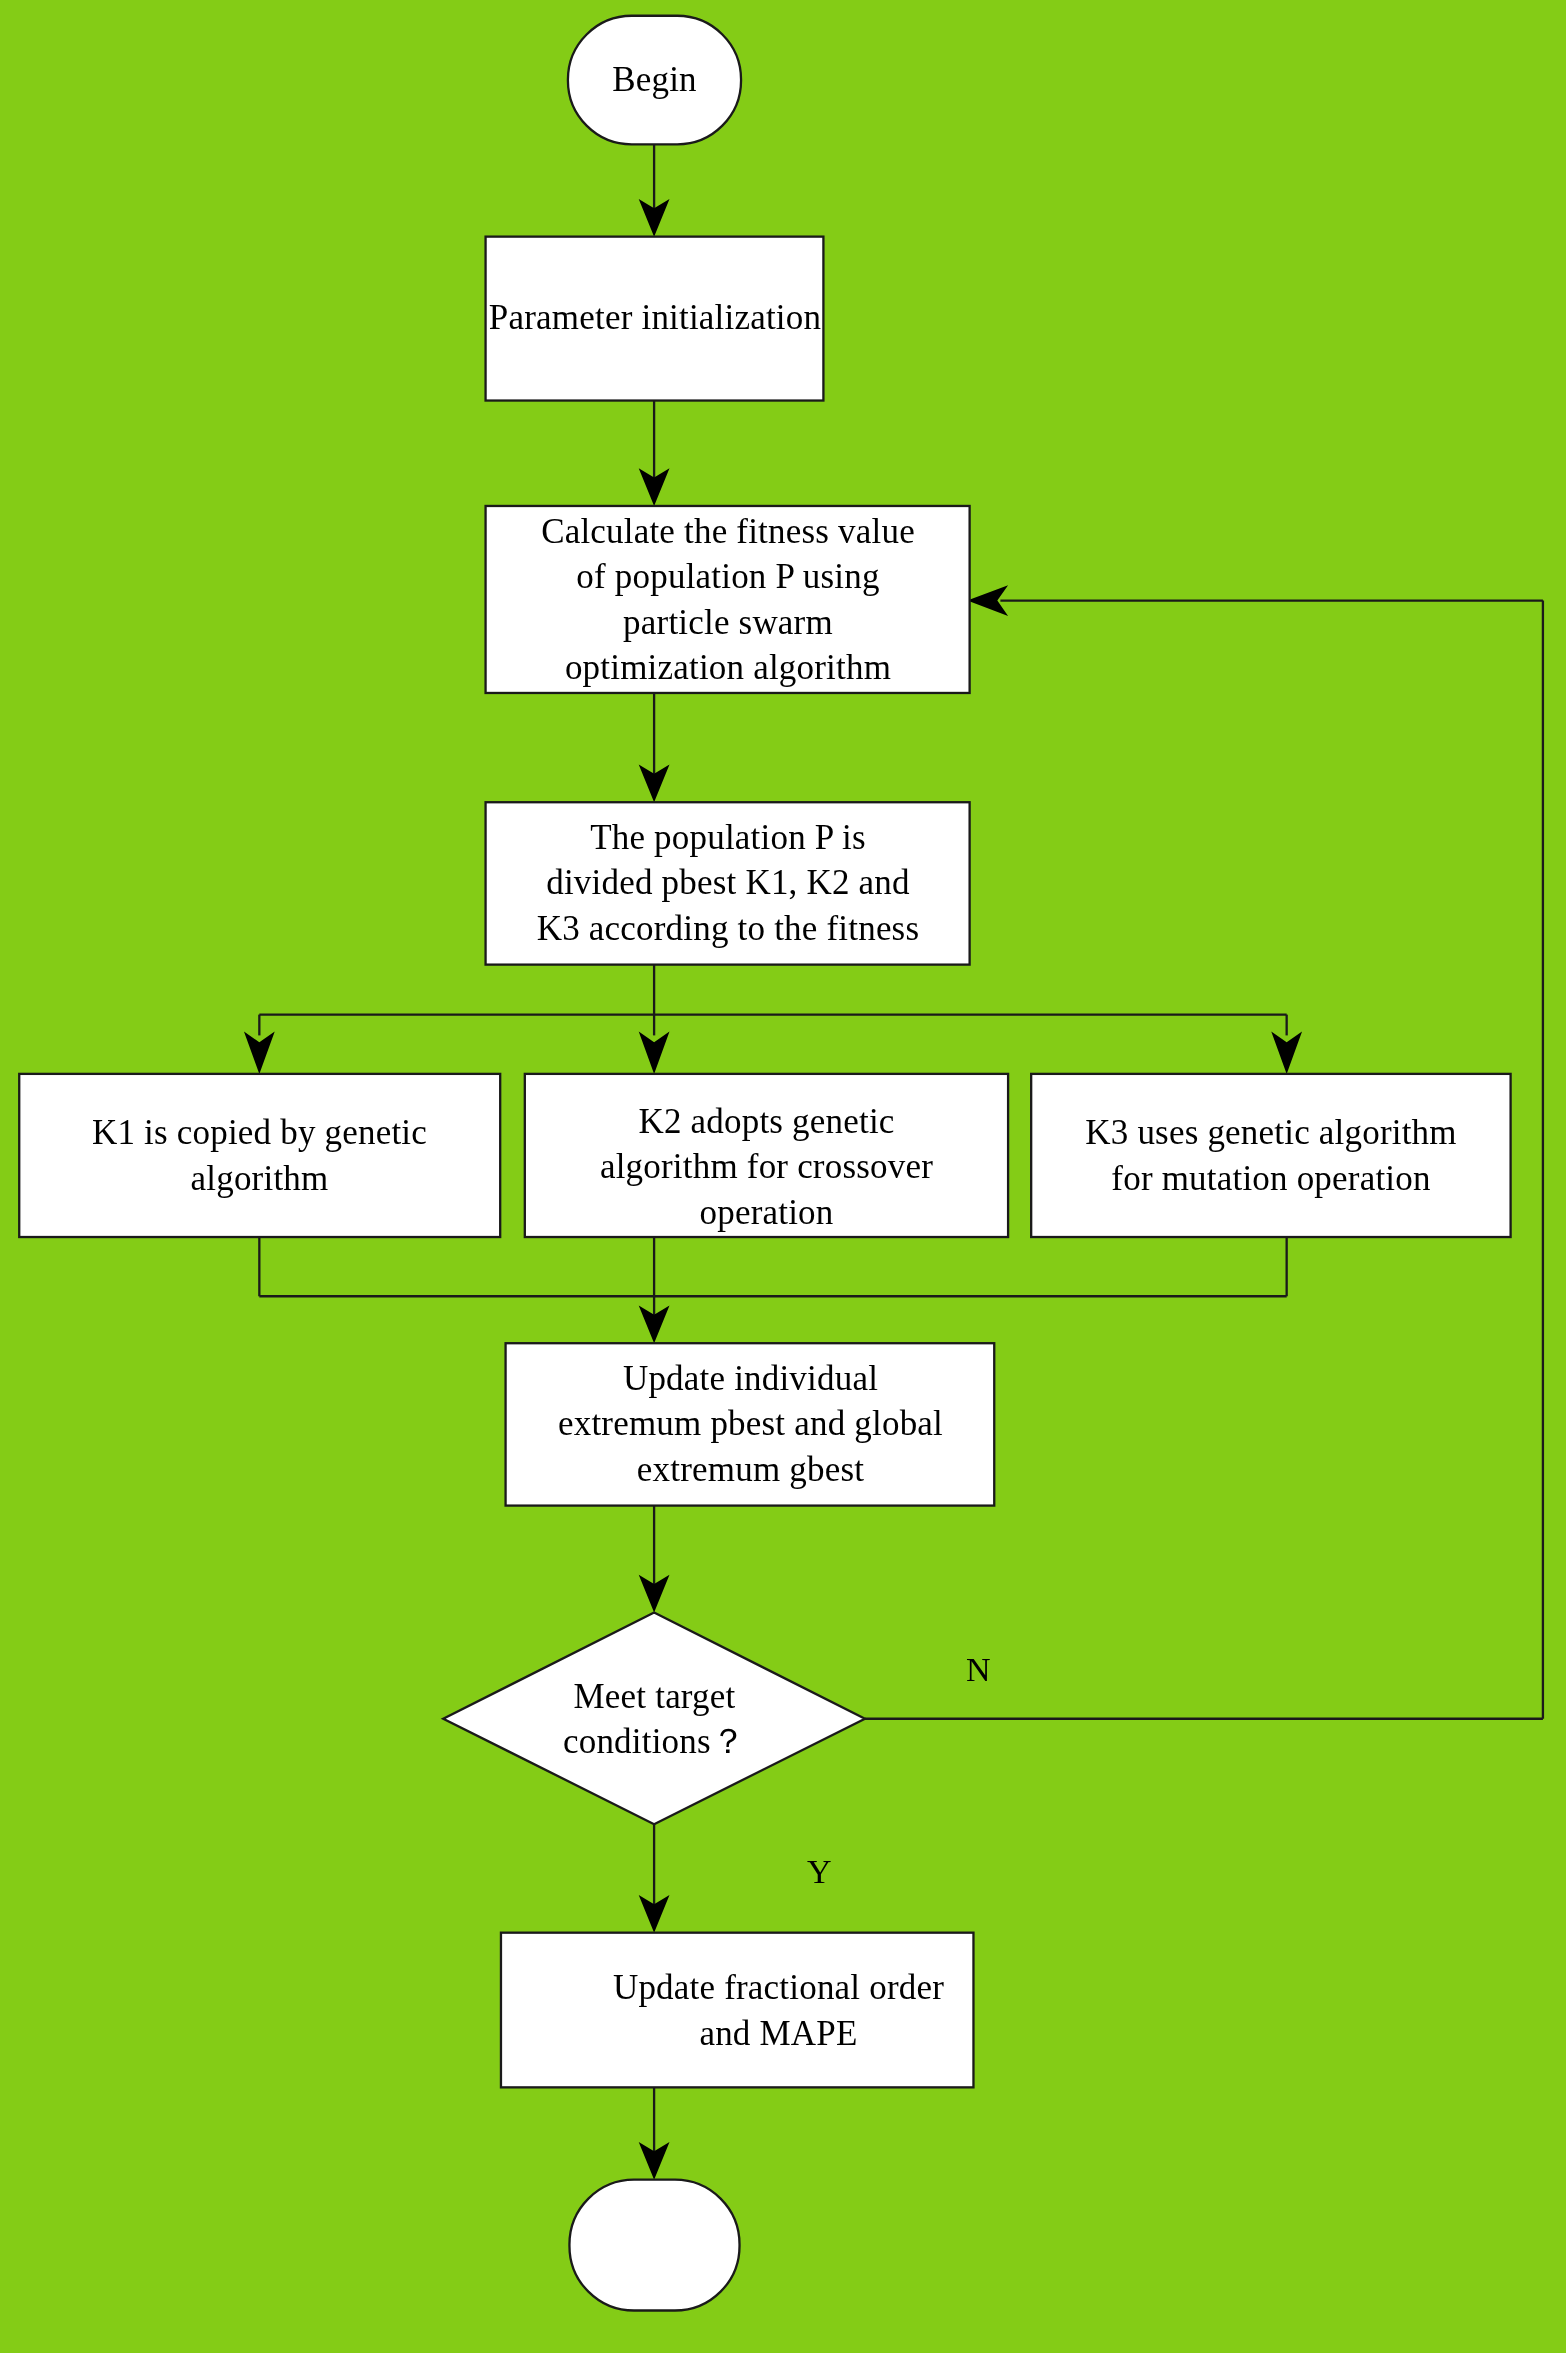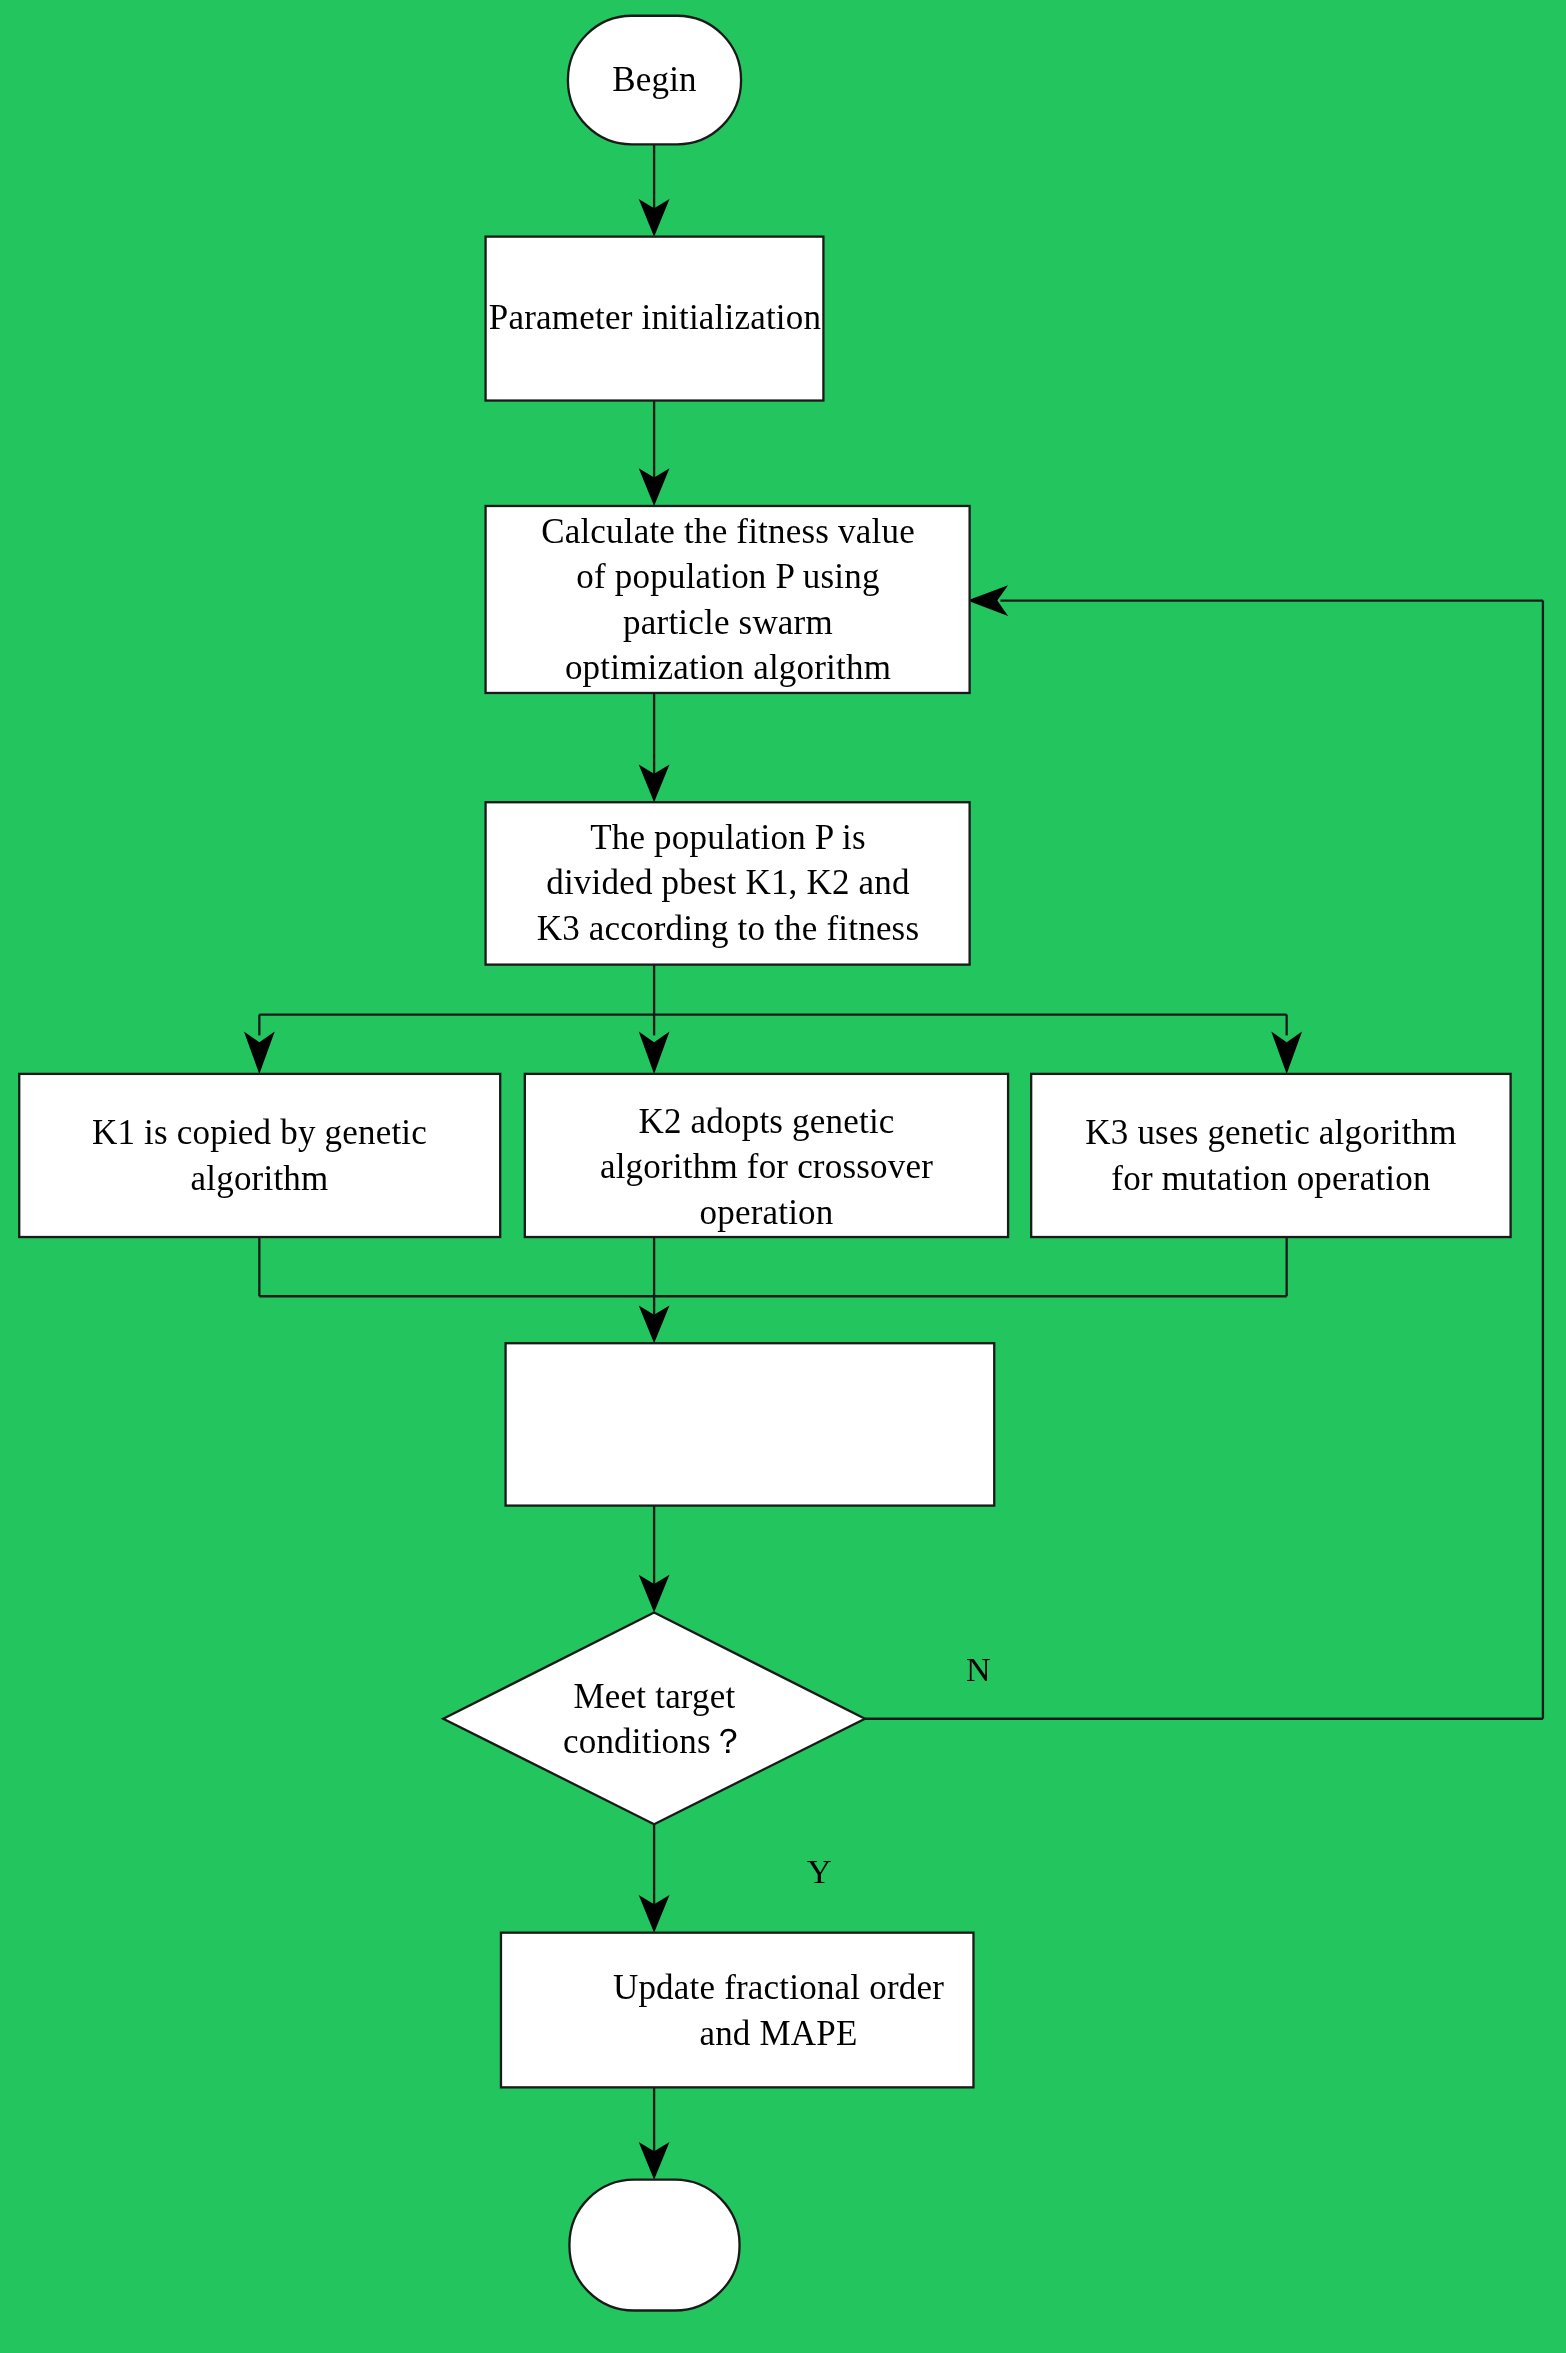--- a/index.html
+++ b/index.html
@@ -7,21 +7,21 @@
     padding: 0;
     background: #ffffff;
   }
   body {
     font-family: "Liberation Serif", "DejaVu Serif", serif;
   }
   #flowchart-canvas {
     position: relative;
     width: 1566px;
     height: 2354px;
-    background: #22c55e;
+    background: #84cc16;
     overflow: hidden;
   }
   #flow-svg {
     position: absolute;
     top: 0;
     left: 0;
     width: 1566px;
     height: 2354px;
     display: block;
   }
@@ -158,20 +158,23 @@
   <div class="node-text" style="left:19px; top:1074px; width:481px; height:163px;">K1 is copied by genetic
 algorithm</div>
 
   <div class="node-text" style="left:525px; top:1074px; width:483px; height:186px;">K2 adopts genetic
 algorithm for crossover
 operation</div>
 
   <div class="node-text" style="left:1031px; top:1074px; width:480px; height:163px;">K3 uses genetic algorithm
 for mutation operation</div>
 
+  <div class="node-text" style="left:506px; top:1343px; width:489px; height:162px;">Update individual
+extremum pbest and global
+extremum gbest</div>
 
   <div class="node-text" style="left:493px; top:1623px; width:323px; height:192px;">Meet target
 conditions？</div>
 
   <div class="node-text" style="left:501px; top:1933px; width:473px; height:155px;margin-left:41px;">Update fractional order
 and MAPE</div>
 
 
   <div class="edge-label" style="left:966px; top:1653px;">N</div>
 

